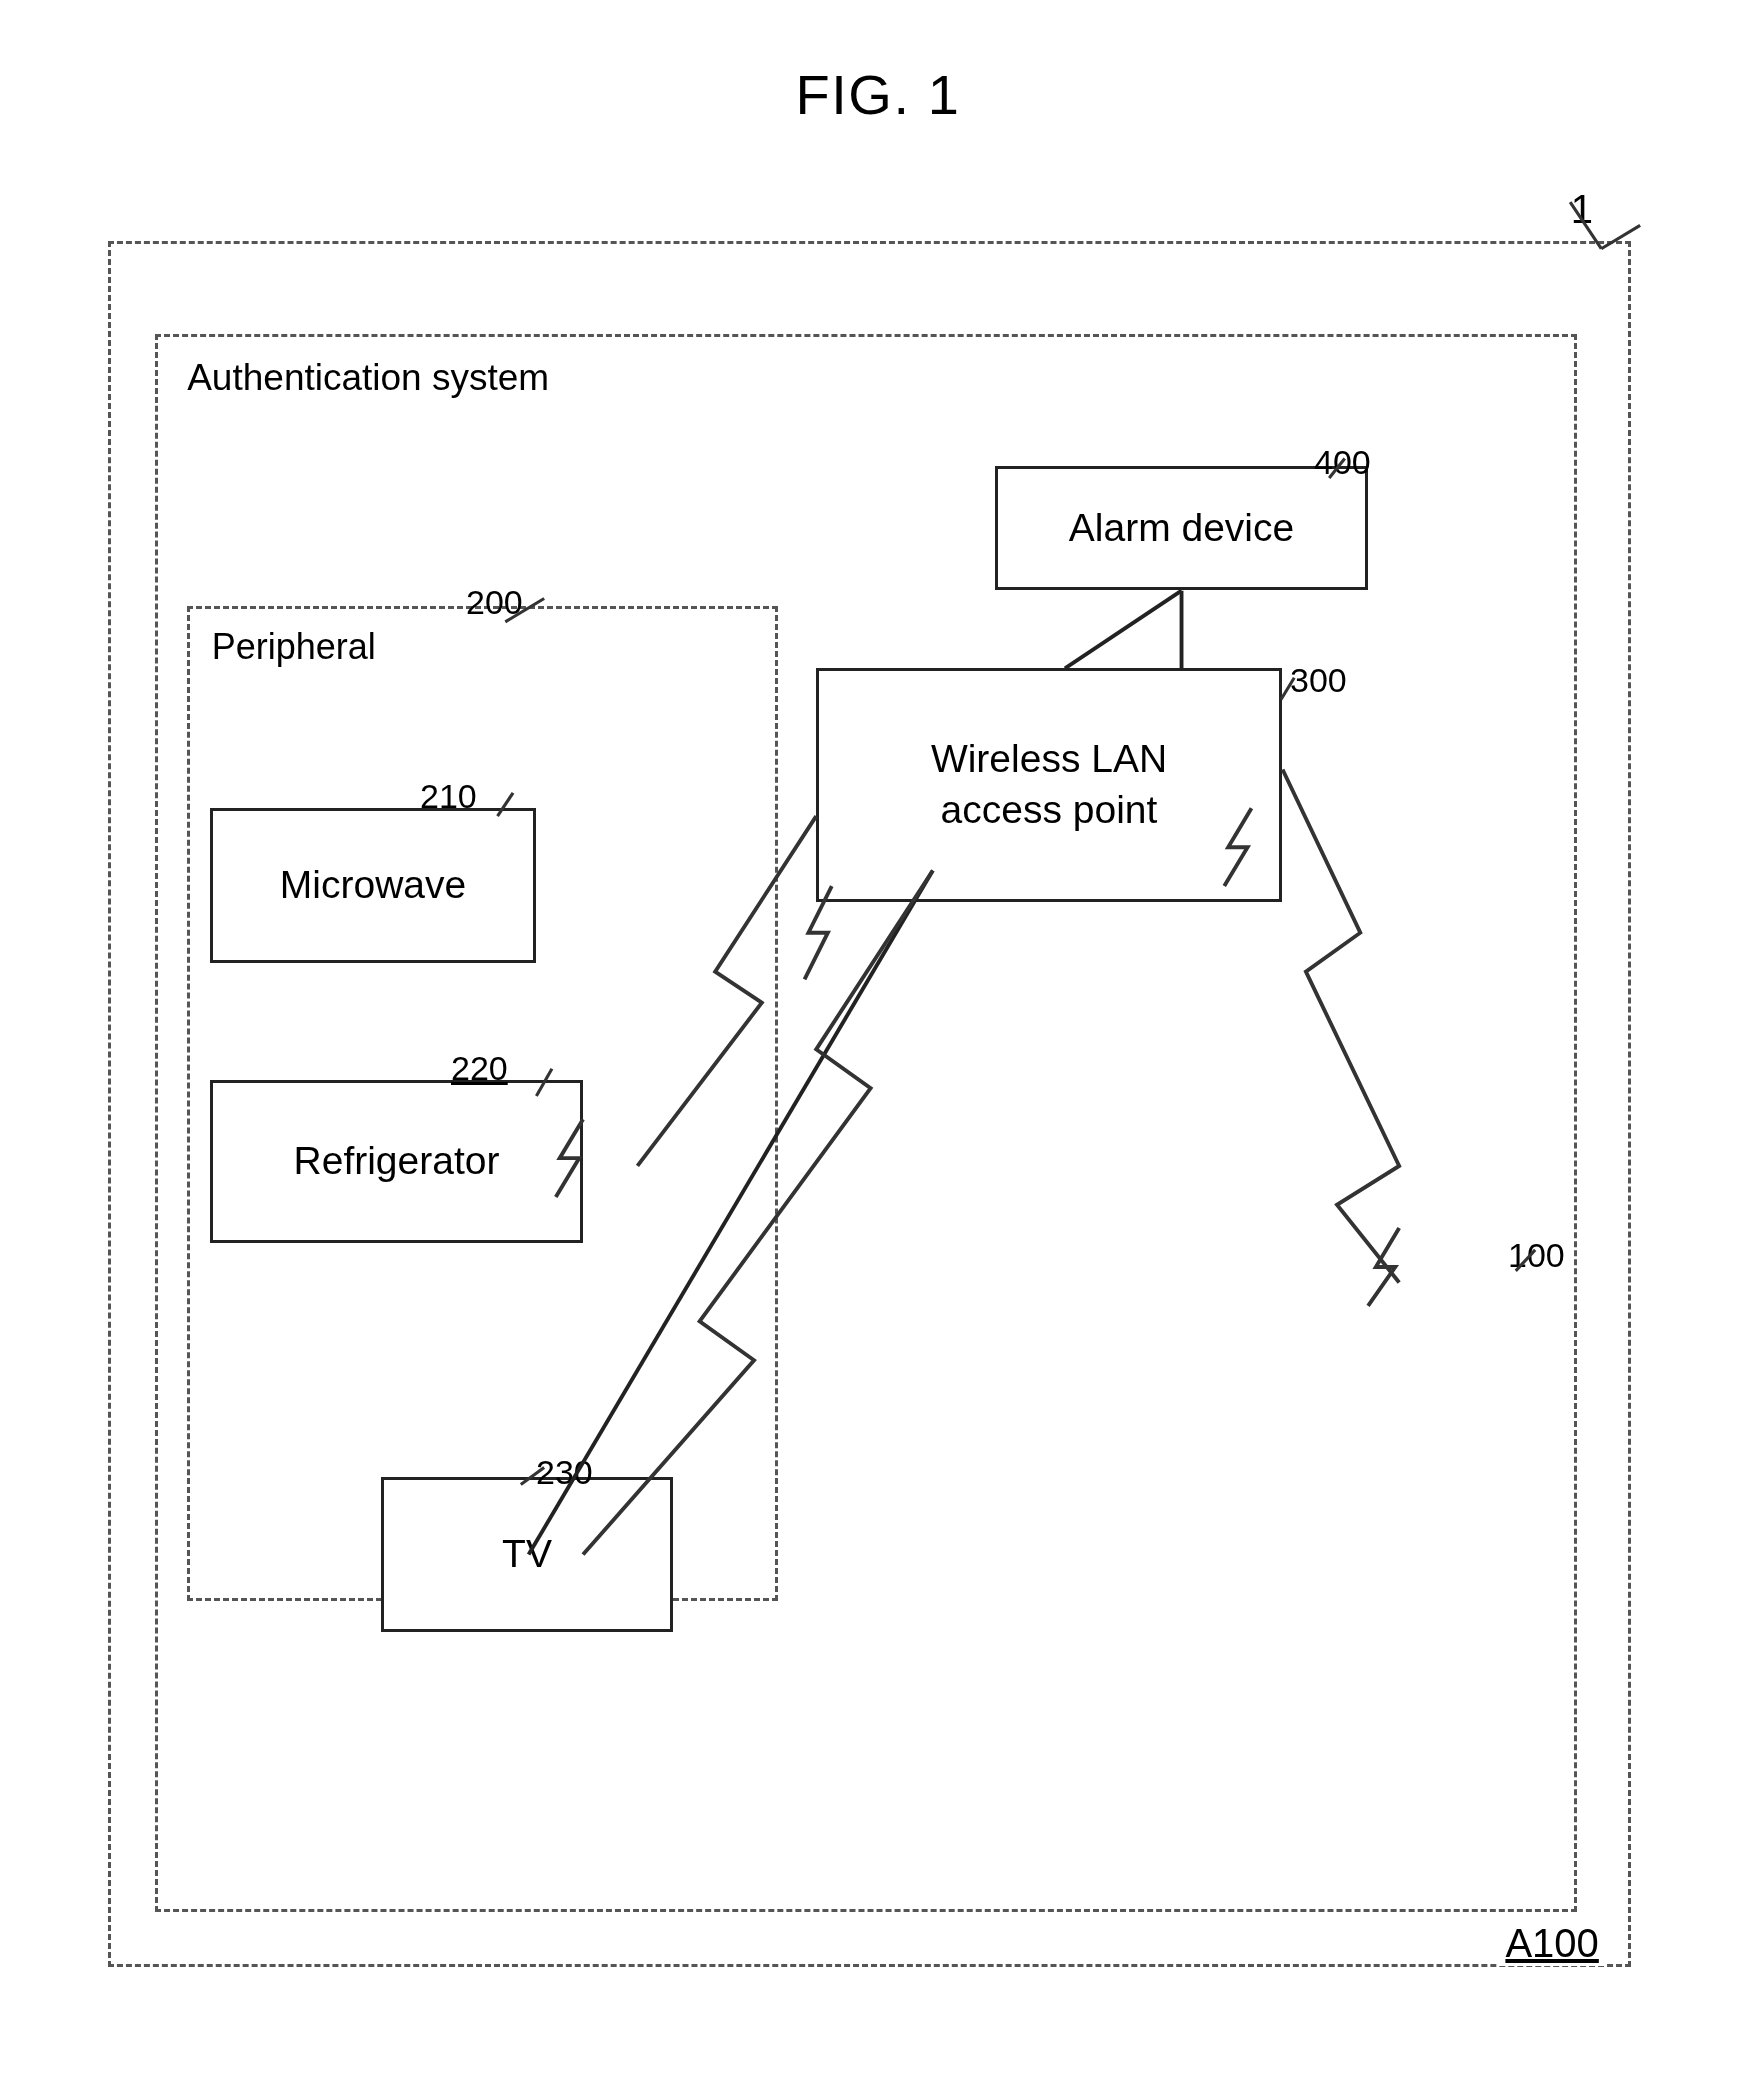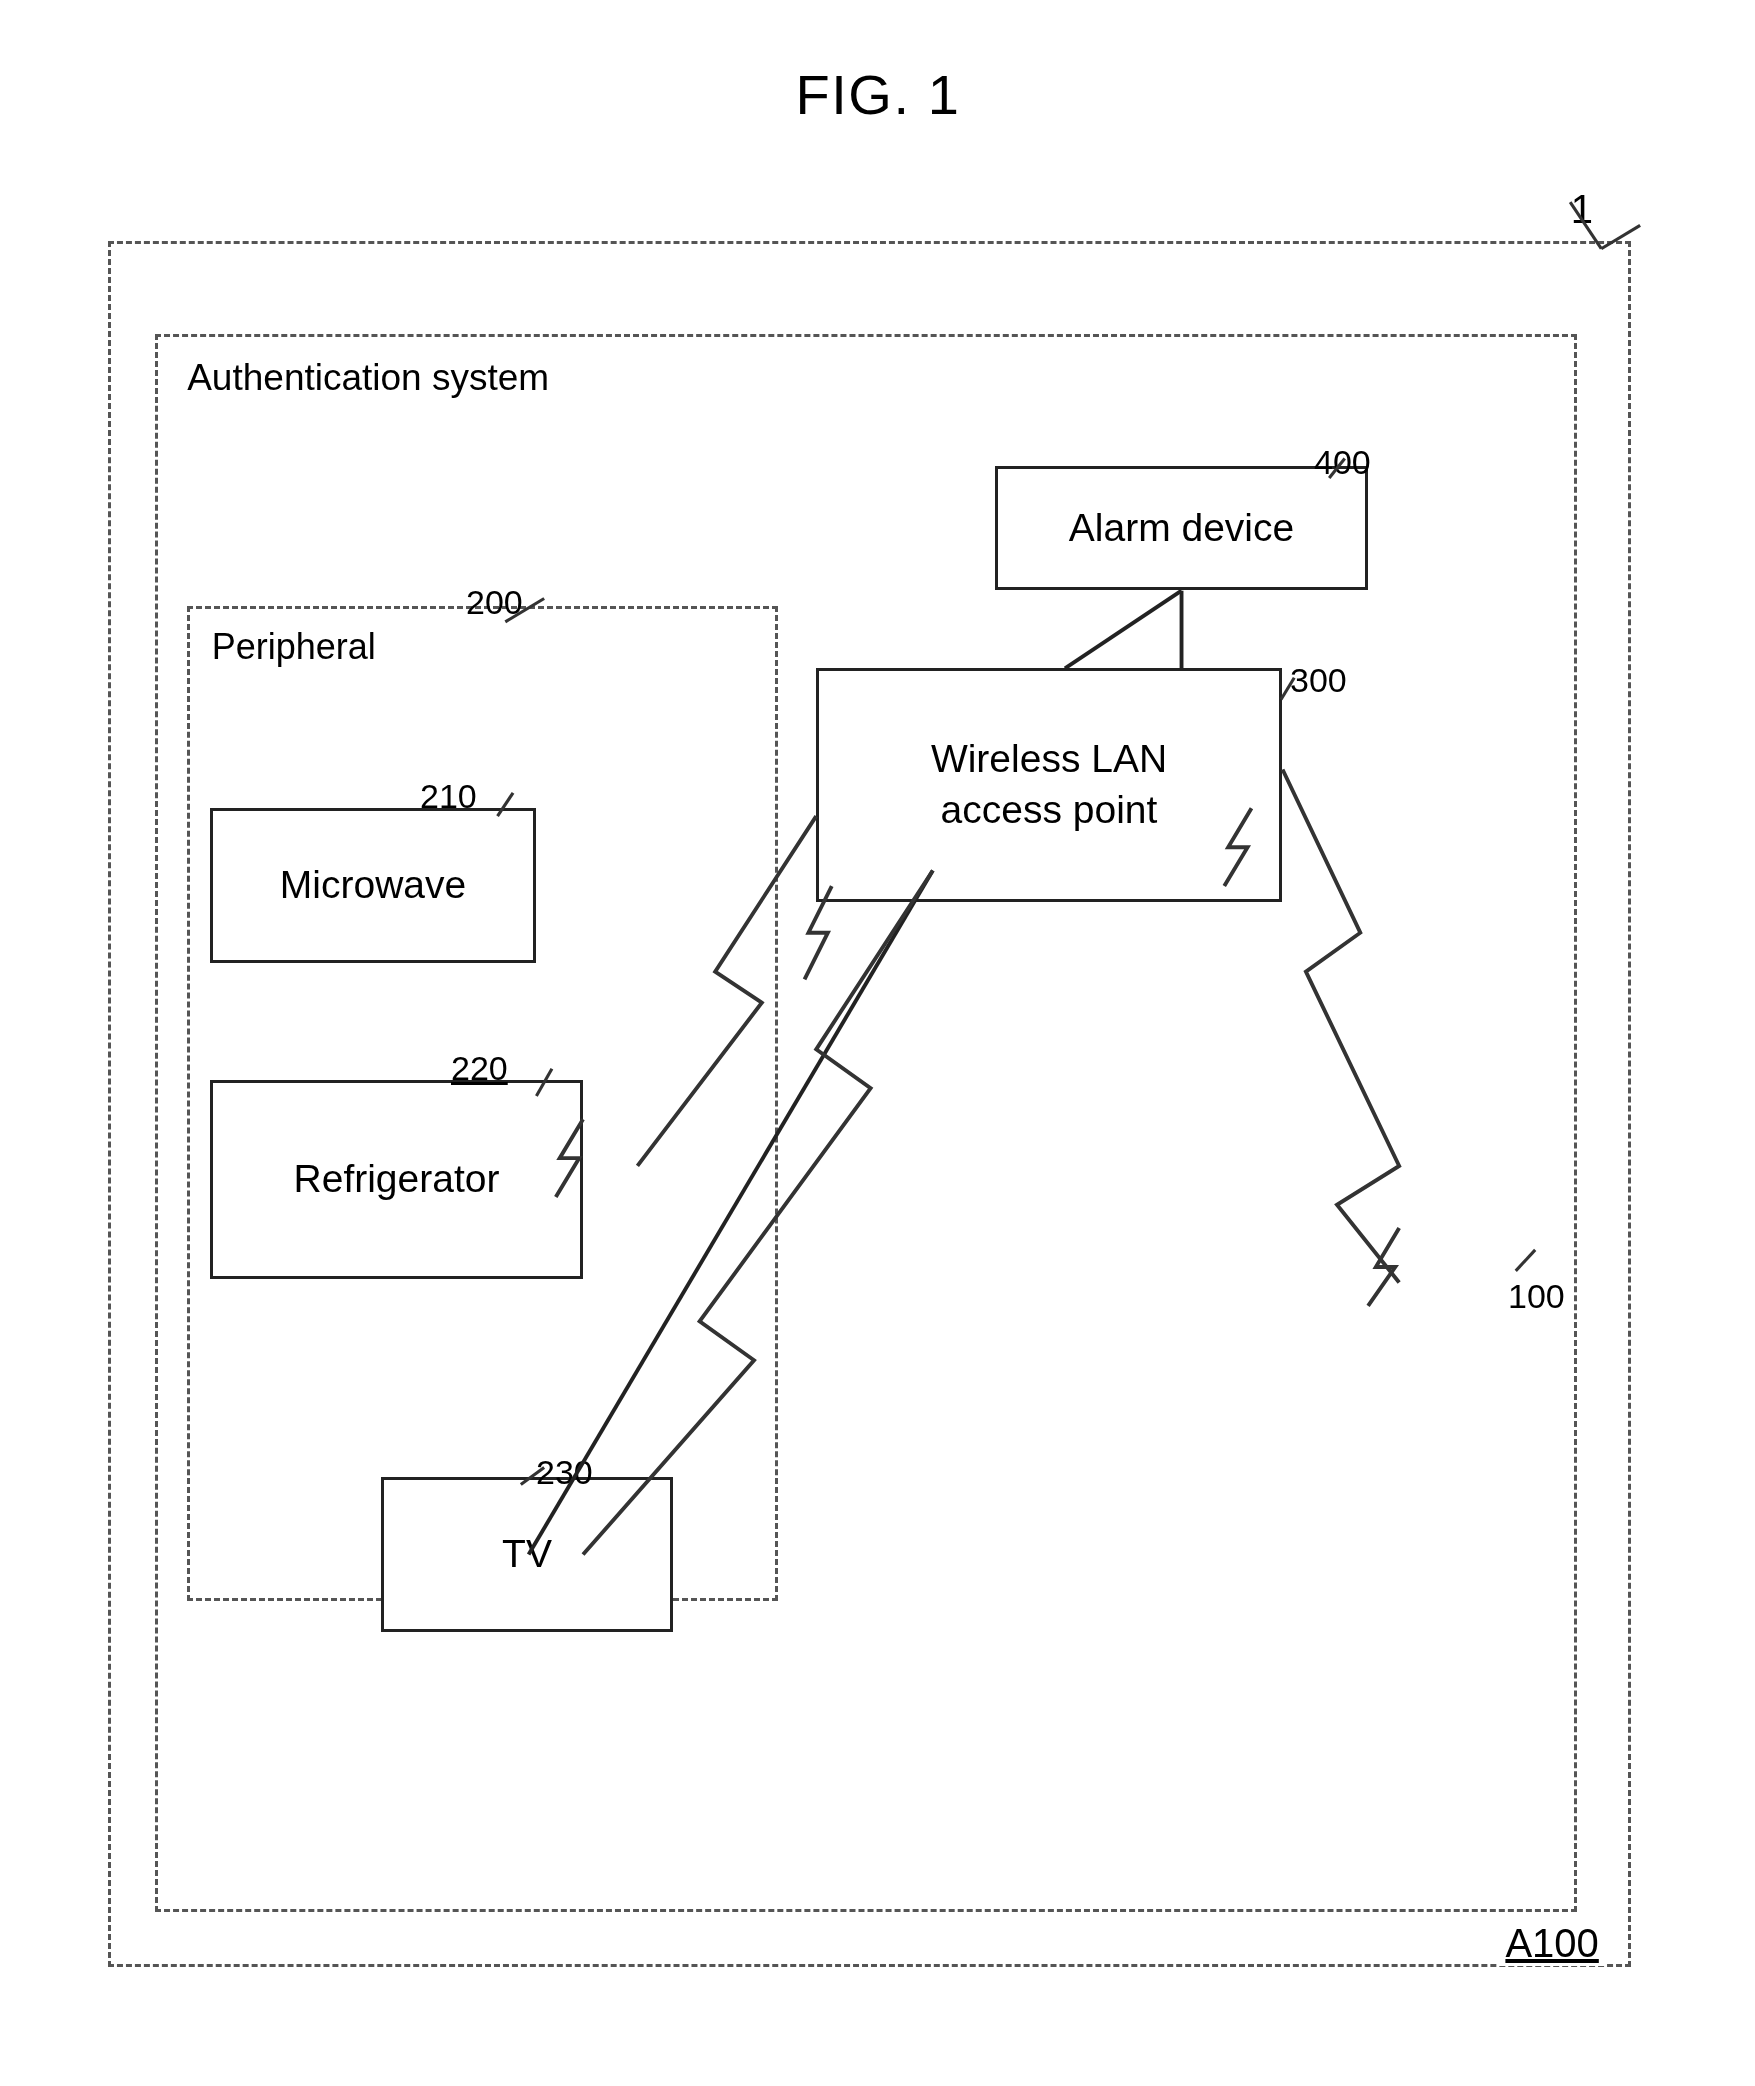--- a/index.html
+++ b/index.html
@@ -151,34 +151,34 @@
   </div>
 
   <div class="ref-label" style="top: 661px; left: 1290px;">300</div>
 
   <div class="device-box" style="top: 808px; left: 210px; width: 326px; height: 155px;">
     <span>Microwave</span>
   </div>
 
   <div class="ref-label" style="top: 777px; left: 420px;">210</div>
 
-  <div class="device-box" style="top: 1080px; left: 210px; width: 373px; height: 199px;">
+  <div class="device-box" style="top: 1080px; left: 210px; width: 373px; height: 163px;">
     <span>Refrigerator</span>
   </div>
 
   <div class="ref-label" style="top: 1049px; left: 451px; text-decoration: underline;">220</div>
 
   <div class="device-box" style="top: 1477px; left: 381px; width: 292px; height: 155px;">
     <span>TV</span>
   </div>
 
   <div class="ref-label" style="top: 1453px; left: 536px;">230</div>
 
 
-  <div class="ref-label" style="top: 1236px; left: 1508px; margin-top: 41px;">100</div>
+  <div class="ref-label" style="top: 1236px; left: 1508px;">100</div>
 
   <div class="ref-label" style="top: 583px; left: 466px;">200</div>
 
   <svg class="svg-overlay" viewBox="0 0 2259 2685" width="1756" height="2087">
 
     <line x1="1520" y1="760" x2="1370" y2="860" stroke="#222" stroke-width="5"></line>
 
     <line x1="1200" y1="1120" x2="680" y2="2000" stroke="#222" stroke-width="5"></line>
 
     <line x1="2020" y1="260" x2="2060" y2="320" stroke="#333" stroke-width="4"></line>

